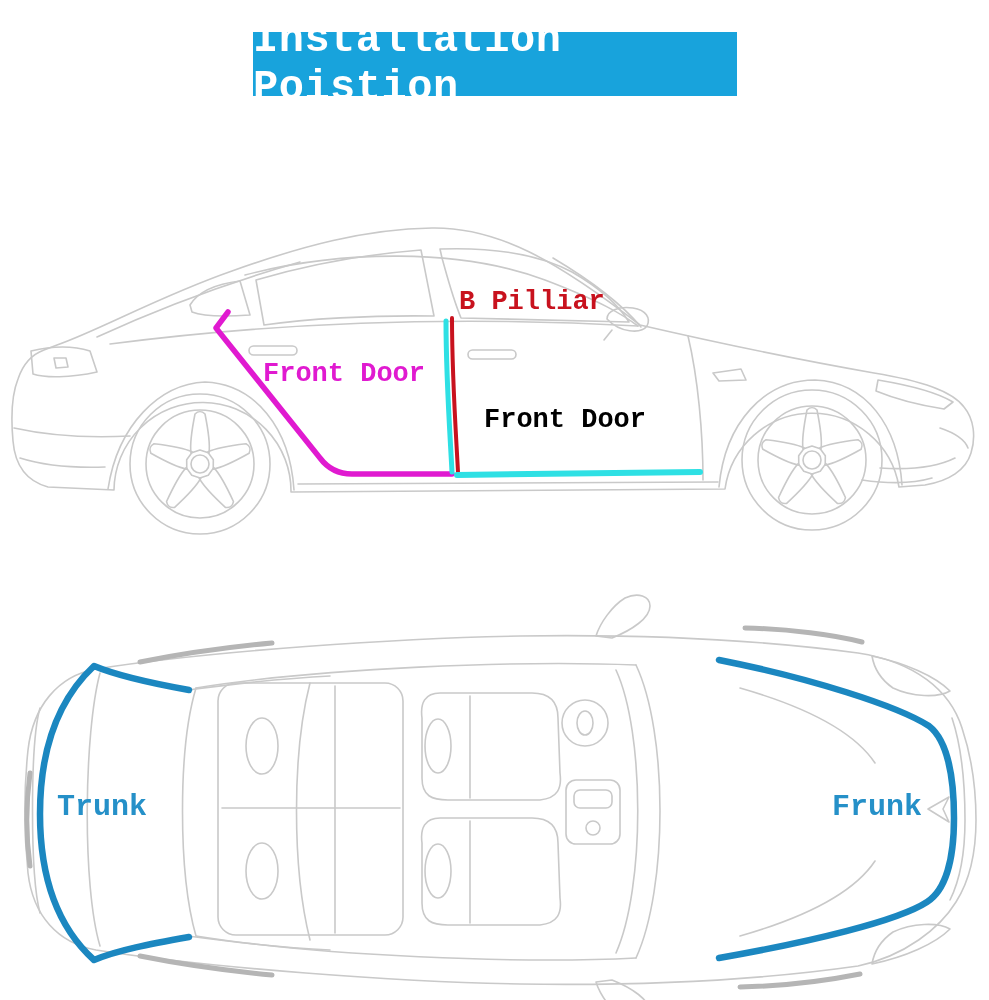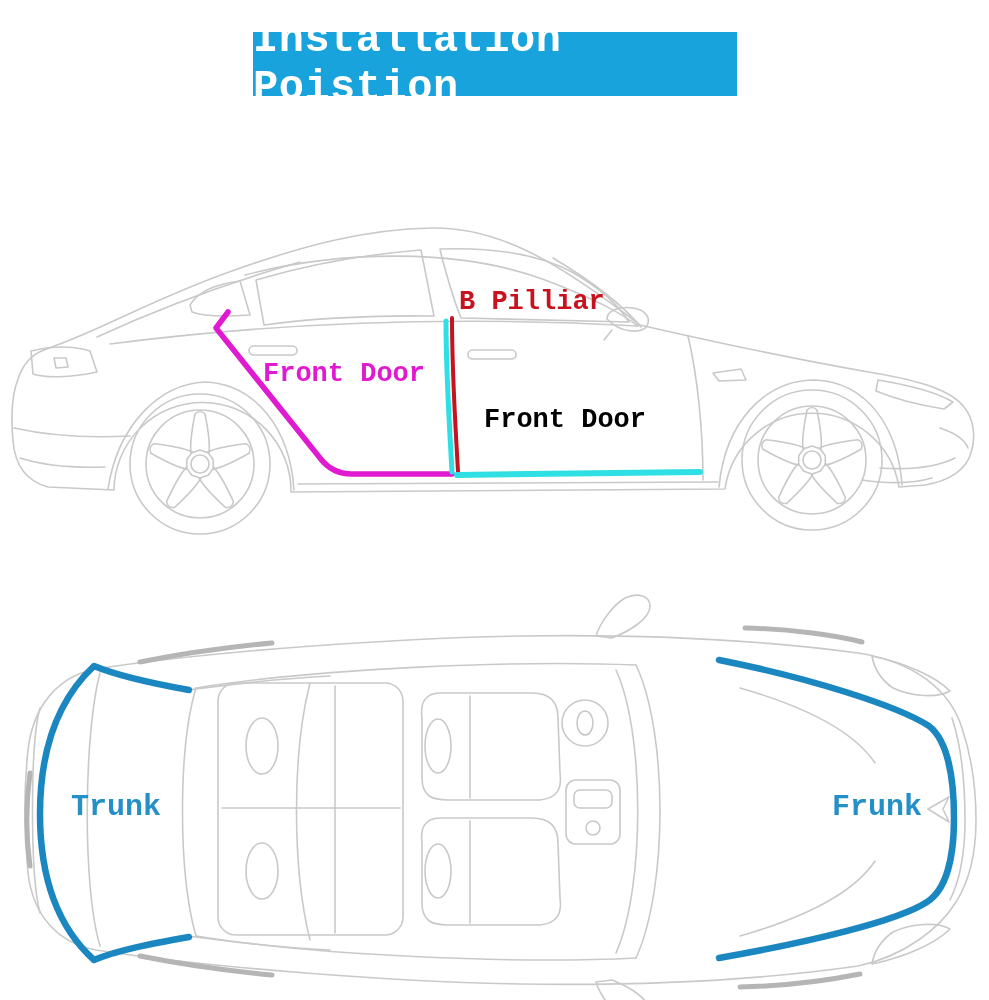--- a/index.html
+++ b/index.html
@@ -158,16 +158,16 @@
   <div class="banner" style="background-color: rgb(24, 163, 220);">
     <span style="color: rgb(255, 255, 255);">Installation Poistion</span>
   </div>
 
   <div class="lbl lbl-lg" style="left: 263px; top: 333px; color: rgb(224, 26, 208);">Front Door</div>
 
   <div class="lbl lbl-lg" style="left: 459px; top: 261px; color: rgb(200, 18, 30);">B Pilliar</div>
 
   <div class="lbl lbl-lg" style="left: 484px; top: 379px; color: #000000;">Front Door</div>
 
-  <div class="lbl lbl-md" style="left: 71px; top: 764px; color: rgb(37, 144, 200);">Trunk</div>
+  <div class="lbl lbl-md" style="left: 57px; top: 764px; color: rgb(37, 144, 200);">Trunk</div>
 
   <div class="lbl lbl-md" style="left: 832px; top: 764px; color: rgb(37, 144, 200); text-align: right;">Frunk</div>
 </div>
 
 </body></html>

